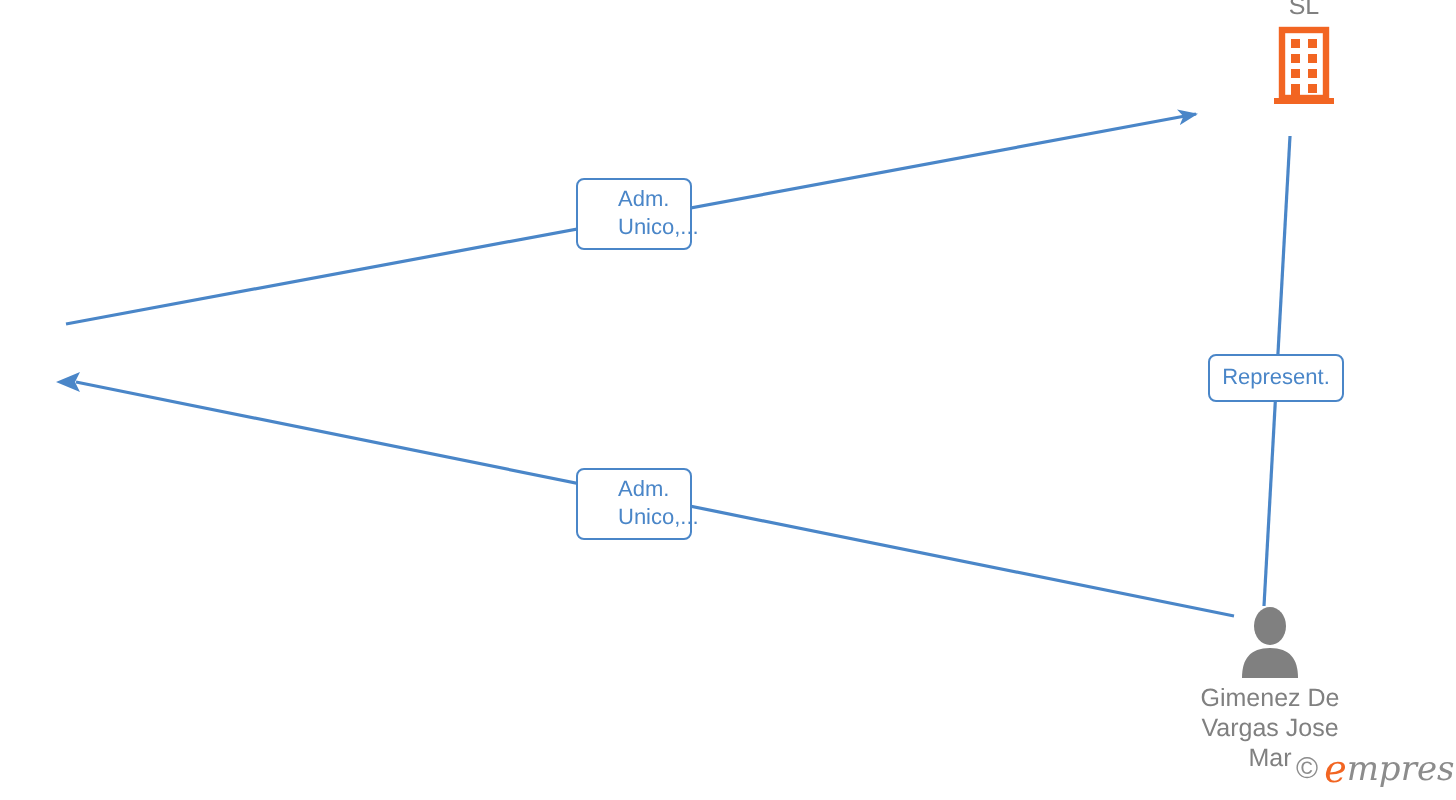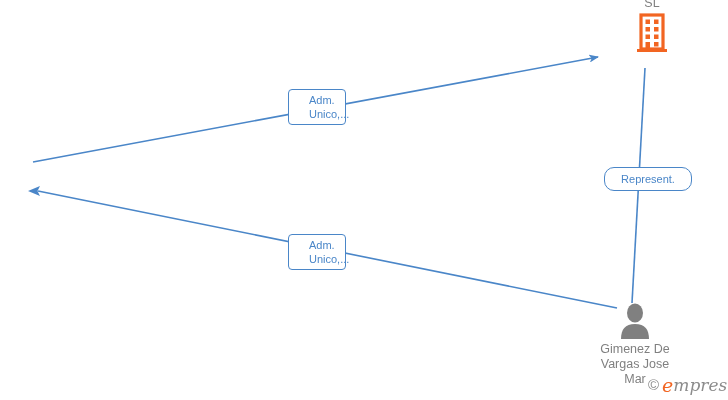--- a/index.html
+++ b/index.html
@@ -85,21 +85,21 @@
     background: #ffffff;
     color: #4a86c8;
     font-size: 11px;
     line-height: 14px;
     text-align: center;
     padding: 3px 20px;
     white-space: pre-line;
   }
   #edge-label-1 { left: 288px; top: 89px;  width: 58px; }
   #edge-label-2 { left: 288px; top: 234px; width: 58px; }
-  #edge-label-3 { left: 604px; top: 167px; width: 88px; padding: 4px 4px; border-radius: 10px; }
+  #edge-label-3 { left: 604px; top: 177px; width: 68px; padding: 4px 4px; }
   
   #watermark {
     position: absolute;
     left: 648px;
     top: 376px;
     display: flex;
     align-items: center;
     font-size: 16px;
     color: #8c8c8c;
   }

